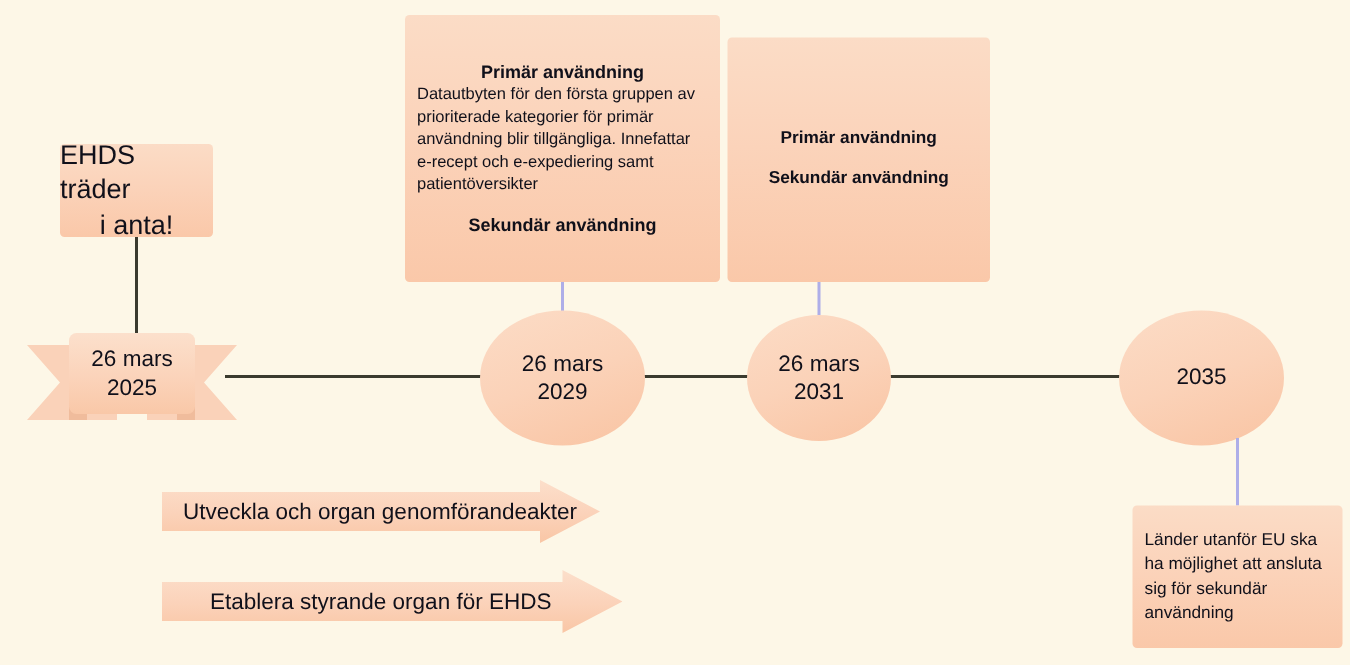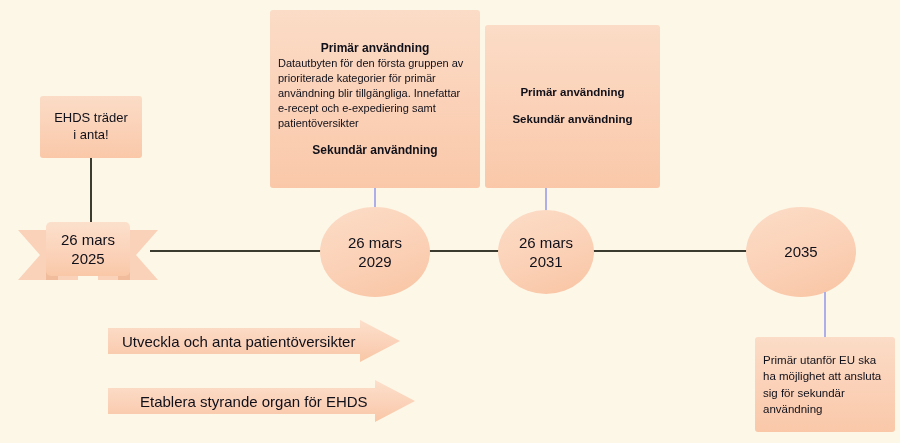--- a/index.html
+++ b/index.html
@@ -36,21 +36,21 @@
   .conn{position:absolute;}
   .conn-olive{background:#3B3B2F;}
   .conn-peri{background:#AEAEE8;}
   .timeline-line{
     position:absolute;height:2px;background:#3B3B2F;
   }
 
   
   #ehds-box{
     left:40px;top:96px;width:102px;height:62px;
-    font-size:13px;line-height:1.3;
+    font-size:18px;line-height:1.3;
   }
 
   
   #ribbon{position:absolute;left:18px;top:222px;width:140px;height:58px;}
   #ribbon .tail{
     position:absolute;top:8px;width:60px;height:50px;
     background:#FAD2B9;
   }
   #ribbon .tail.left{
     left:0;
@@ -158,23 +158,23 @@
     </div>
   </div>
 
   <div class="ellipse" id="ell-2035">
     <div>
       <div>2035</div>
     </div>
   </div>
   <div class="conn conn-peri" style="left:824px;top:292px;width:2px;height:45px;"></div>
   <div class="peach-box" id="box-2035">
-    <div class="sec-body">Primär utanför EU ska ha möjlighet att ansluta sig för sekundär användning</div>
+    <div class="sec-body">Länder utanför EU ska ha möjlighet att ansluta sig för sekundär användning</div>
   </div>
 
   <div class="arrow" id="arrow-1">
-    <span>Utveckla och anta patientöversikter</span>
+    <span>Utveckla och organ genomförandeakter</span>
   </div>
   <div class="arrow" id="arrow-2">
     <span>Etablera styrande organ för EHDS</span>
   </div>
 
 </div>
 
 </body></html>

